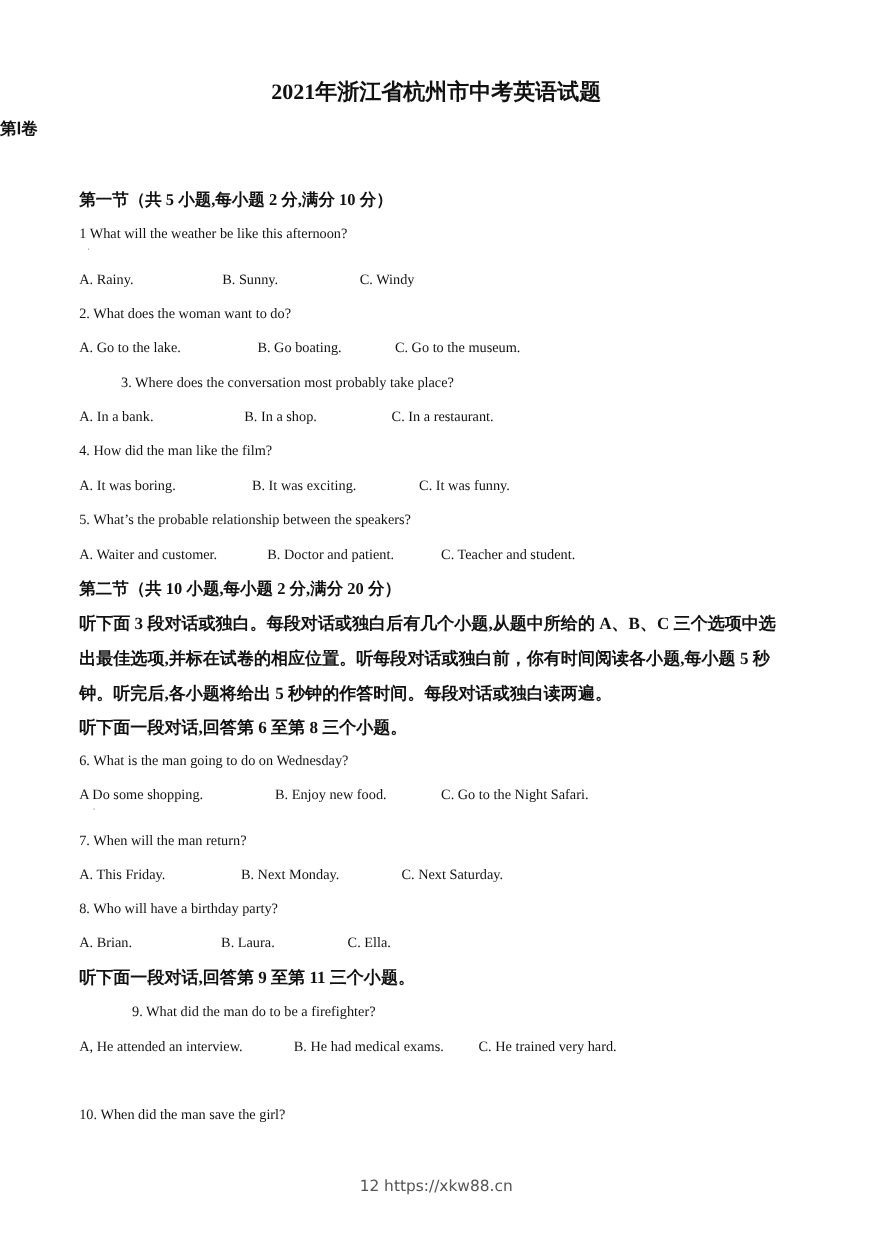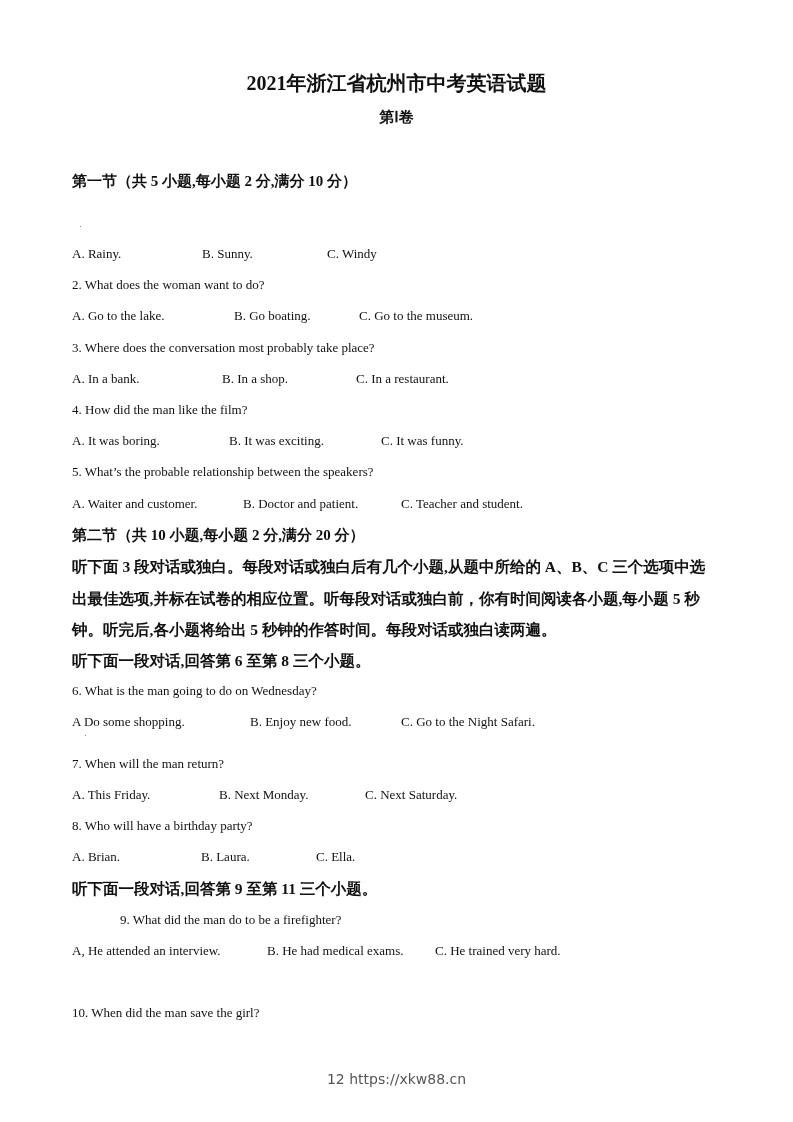--- a/index.html
+++ b/index.html
@@ -1,48 +1,49 @@
 <!DOCTYPE html>
 <html><head>
 <meta charset="utf-8">
 <style>
   html, body { margin: 0; padding: 0; background: #ffffff; }
   body { width: 793px; height: 1122px; position: relative; overflow: hidden; color: #111; }
   .page { position: absolute; left: 0; top: 0; width: 793px; height: 1122px; }
   .abs { position: absolute; white-space: nowrap; }
   .title { font-family: "Liberation Serif", "DejaVu Serif", serif; font-weight: bold; font-size: 20px; left: 0; width: 793px; text-align: center; }
-  .subtitle { font-family: Liberation Mono, monospace; font-weight: bold; font-size: 15px; left: 0; width: 793px; text-align: center; }
+  .subtitle { font-family: Liberation Mono, monospace; font-weight: bold; font-size: 15px; left: 0; width: 793px; }
   .section { font-family: "Liberation Serif", "DejaVu Serif", serif; font-weight: bold; font-size: 15px; left: 72px; }
   .para { font-family: "Liberation Serif", "DejaVu Serif", serif; font-weight: bold; font-size: 15.5px; left: 72px; }
   .q { font-family: "Liberation Serif", "DejaVu Serif", serif; font-size: 13px; left: 72px; }
   .opt { font-family: "Liberation Serif", "DejaVu Serif", serif; font-size: 13px; }
   .footer { font-family: "DejaVu Sans", sans-serif; font-size: 14px; color: #555; left: 0; width: 793px; text-align: center; }
   .dot { position: absolute; width: 1px; height: 1px; background: #888; }
 </style>
 </head>
 <body>
 
 <div class="page">
 
   <div class="abs title" style="top:70px;">2021年浙江省杭州市中考英语试题</div>
   <div class="abs subtitle" style="top:108px;">第Ⅰ卷</div>
 
   <div class="abs section" style="top:172px;">第一节（共 5 小题,每小题 2 分,满分 10 分）</div>
 
+  <div class="abs q" style="top:204px;">1   What will the weather be like this afternoon?</div>
   <div class="dot" style="left:80px;top:226px;"></div>
   <div class="abs opt" style="left:72px;top:246px;">A. Rainy.</div>
   <div class="abs opt" style="left:202px;top:246px;">B. Sunny.</div>
   <div class="abs opt" style="left:327px;top:246px;">C. Windy</div>
 
   <div class="abs q" style="top:277px;">2. What does the woman want to do?</div>
   <div class="abs opt" style="left:72px;top:308px;">A. Go to the lake.</div>
   <div class="abs opt" style="left:234px;top:308px;">B. Go boating.</div>
   <div class="abs opt" style="left:359px;top:308px;">C. Go to the museum.</div>
 
-  <div class="abs q" style="top:340px;">3. Where does the conversation most probably take place?</div>
+  <div class="abs q" style="top:340px;margin-left:38px;">3. Where does the conversation most probably take place?</div>
   <div class="abs opt" style="left:72px;top:371px;">A. In a bank.</div>
   <div class="abs opt" style="left:222px;top:371px;">B. In a shop.</div>
   <div class="abs opt" style="left:356px;top:371px;">C. In a restaurant.</div>
 
   <div class="abs q" style="top:402px;">4. How did the man like the film?</div>
   <div class="abs opt" style="left:72px;top:433px;">A. It was boring.</div>
   <div class="abs opt" style="left:229px;top:433px;">B. It was exciting.</div>
   <div class="abs opt" style="left:381px;top:433px;">C. It was funny.</div>
 
   <div class="abs q" style="top:464px;">5. What’s the probable relationship between the speakers?</div>

